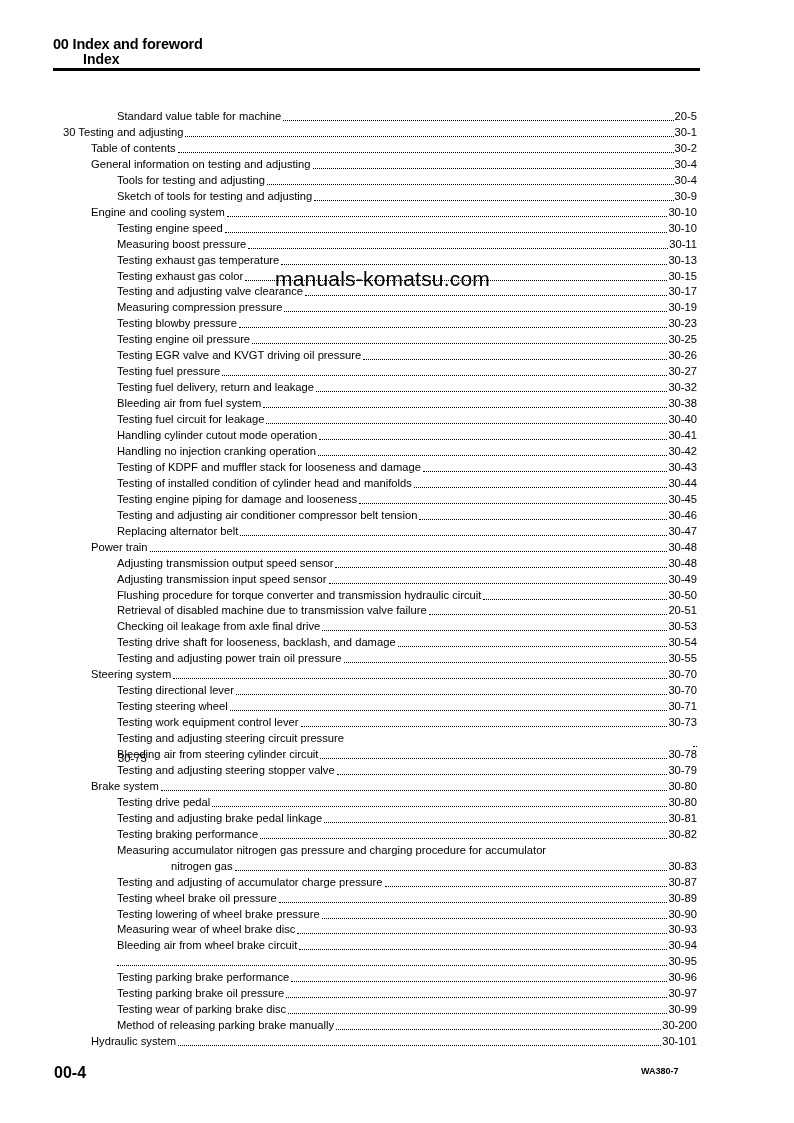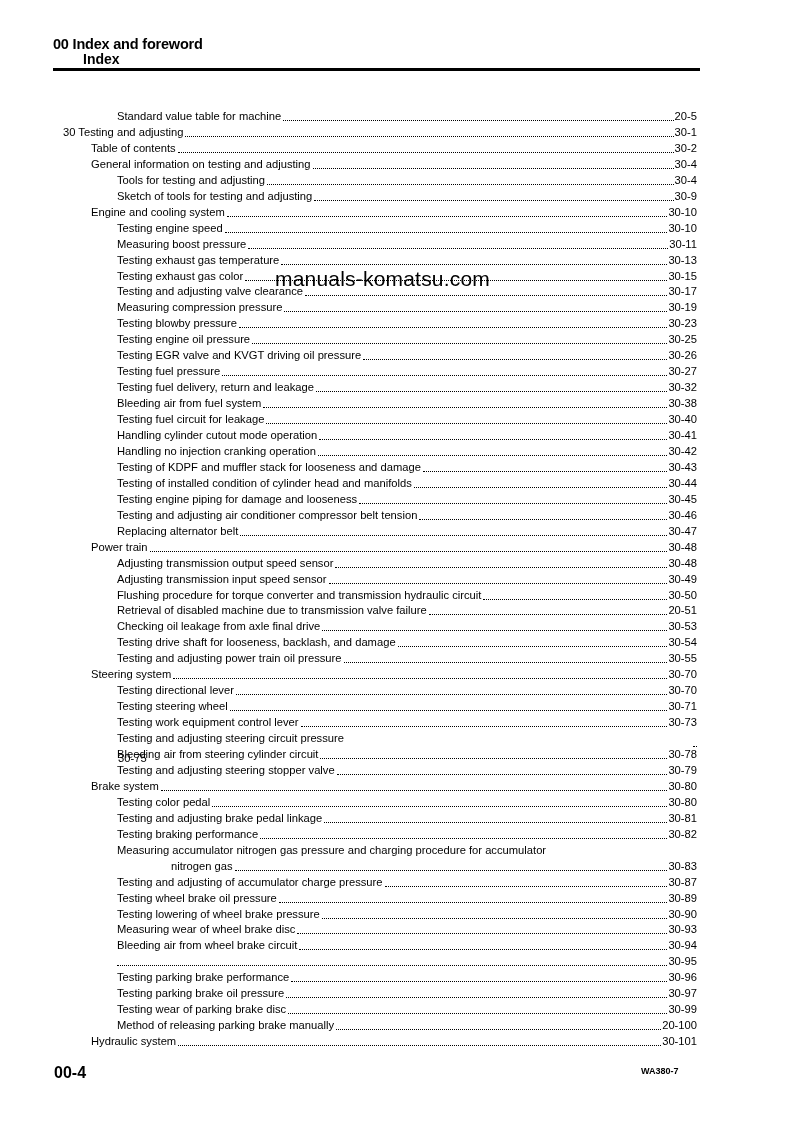--- a/index.html
+++ b/index.html
@@ -256,21 +256,21 @@
       <span class="label">Testing and adjusting steering stopper valve</span>
       <span class="dots"></span>
       <span class="page">30-79</span>
     </div>
     <div class="row l1" style="top: 670px; width: 606px;">
       <span class="label">Brake system</span>
       <span class="dots"></span>
       <span class="page">30-80</span>
     </div>
     <div class="row l2" style="top: 686px; width: 580px;">
-      <span class="label">Testing color pedal</span>
+      <span class="label">Testing drive pedal</span>
       <span class="dots"></span>
       <span class="page">30-80</span>
     </div>
     <div class="row l2" style="top: 702px; width: 580px;">
       <span class="label">Testing and adjusting brake pedal linkage</span>
       <span class="dots"></span>
       <span class="page">30-81</span>
     </div>
     <div class="row l2" style="top: 718px; width: 580px;">
       <span class="label">Testing braking performance</span>
@@ -323,21 +323,21 @@
       <span class="page">30-97</span>
     </div>
     <div class="row l2" style="top: 893px; width: 580px;">
       <span class="label">Testing wear of parking brake disc</span>
       <span class="dots"></span>
       <span class="page">30-99</span>
     </div>
     <div class="row l2" style="top: 909px; width: 580px;">
       <span class="label">Method of releasing parking brake manually</span>
       <span class="dots"></span>
-      <span class="page">20-100</span>
+      <span class="page">30-200</span>
     </div>
     <div class="row l1" style="top: 925px; width: 606px;">
       <span class="label">Hydraulic system</span>
       <span class="dots"></span>
       <span class="page">30-101</span>
     </div>
   </div>
 
 <div class="watermark">manuals-komatsu.com</div>
 

